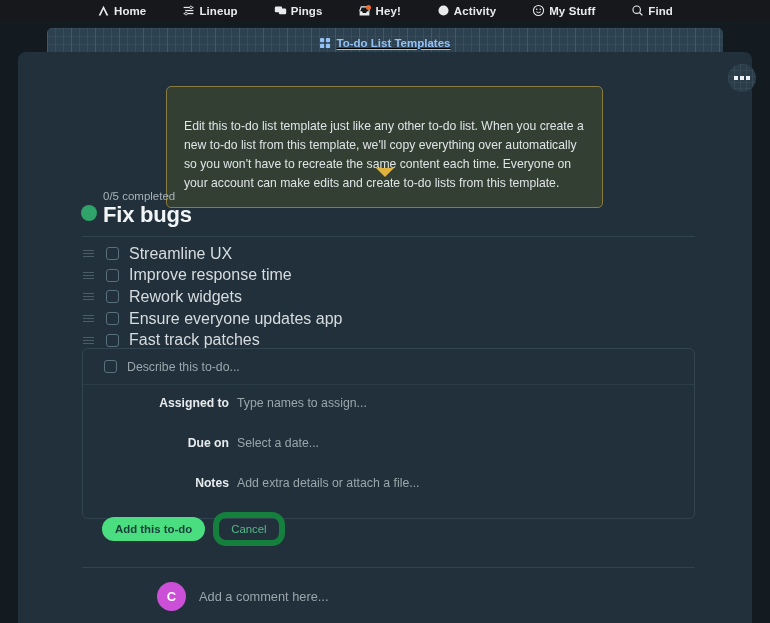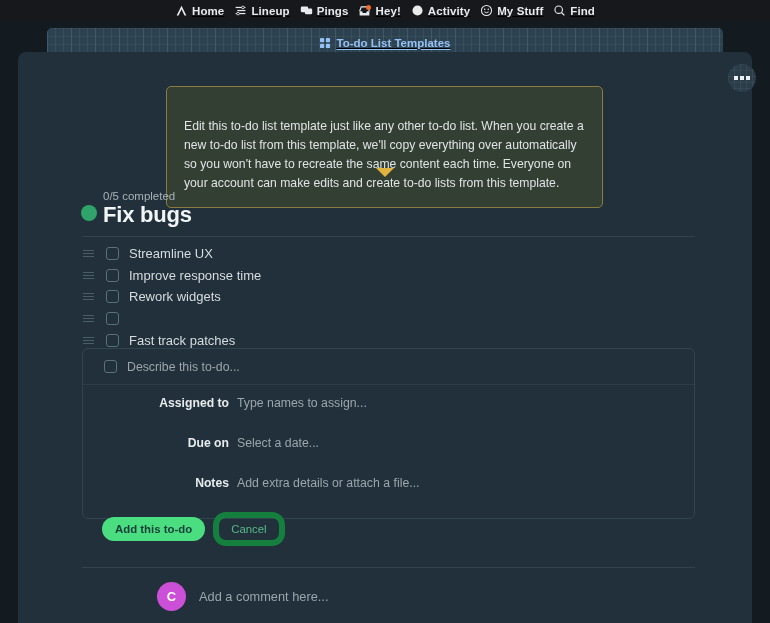--- a/index.html
+++ b/index.html
@@ -8,21 +8,21 @@
     background: #131a20;
     font-family: "Liberation Sans", sans-serif;
     overflow: hidden;
   }
   #app { position: relative; width: 770px; height: 623px; background: #131a20; }
 
   
   .topnav {
     position: absolute; top: 0; left: 0; width: 770px; height: 21px;
     background: #16181c;
-    display: flex; align-items: center; justify-content: center; gap: 10px; text-decoration: underline;
+    display: flex; align-items: center; justify-content: center; gap: 36px;
   }
   .nav-item {
     display: flex; align-items: center; gap: 4px;
     color: #e8eaec; font-size: 11.5px; font-weight: bold;
     letter-spacing: .1px; cursor: pointer; position: relative;
   }
   .nav-ico { display: inline-flex; width: 13px; height: 13px; align-items: center; justify-content: center; }
   .nav-ico svg { display: block; }
   .hey-badge {
     position: absolute; width: 5px; height: 5px; border-radius: 50%;
@@ -100,21 +100,21 @@
 
   
   .items { position: absolute; left: 82px; top: 243px; width: 613px; }
   .todo-row { display: flex; align-items: center; height: 21.6px; gap: 0; }
   .handle { width: 18px; display: flex; flex-direction: column; gap: 2px; margin-left: 1px; }
   .handle i { height: 1px; background: #4a5d68; display: block; width: 11px; }
   .cbx {
     width: 13px; height: 13px; border: 1px solid #59707d; border-radius: 3px;
     background: transparent; margin-left: 5px; flex: none; cursor: pointer;
   }
-  .todo-label { color: #d6dcdf; font-size: 13px; margin-left: 10px; }
+  .todo-label { color: #d6dcdf; font-size: 16px; margin-left: 10px; }
 
   
   .form {
     position: absolute; left: 82px; top: 348px; width: 613px; height: 171px;
     border: 1px solid #32444f; border-radius: 6px;
   }
   .form-top { height: 36px; display: flex; align-items: center; padding-left: 21px; border-bottom: 1px solid #2c3d47; }
   .form-top .cbx { margin-left: 0; }
   .ph { color: #9aa6ac; font-size: 12.3px; margin-left: 10px; }
   .frow { display: flex; align-items: flex-start; height: 29px; margin-top: 11px; }
@@ -274,20 +274,21 @@
       <span class="cbx"></span>
       <span class="todo-label">Rework widgets</span>
     </div>
     <div class="todo-row">
       <span class="handle">
           <i></i>
           <i></i>
           <i></i>
         </span>
       <span class="cbx"></span>
+      <span class="todo-label">Ensure everyone updates app</span>
     </div>
     <div class="todo-row">
       <span class="handle">
           <i></i>
           <i></i>
           <i></i>
         </span>
       <span class="cbx"></span>
       <span class="todo-label">Fast track patches</span>
     </div>

